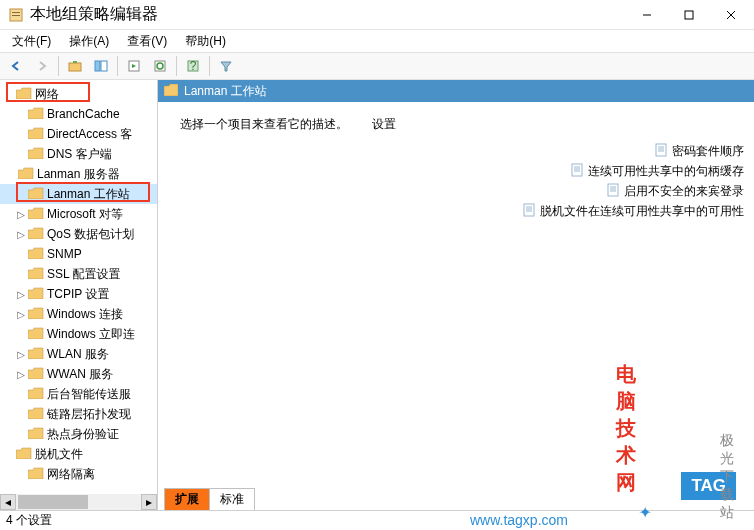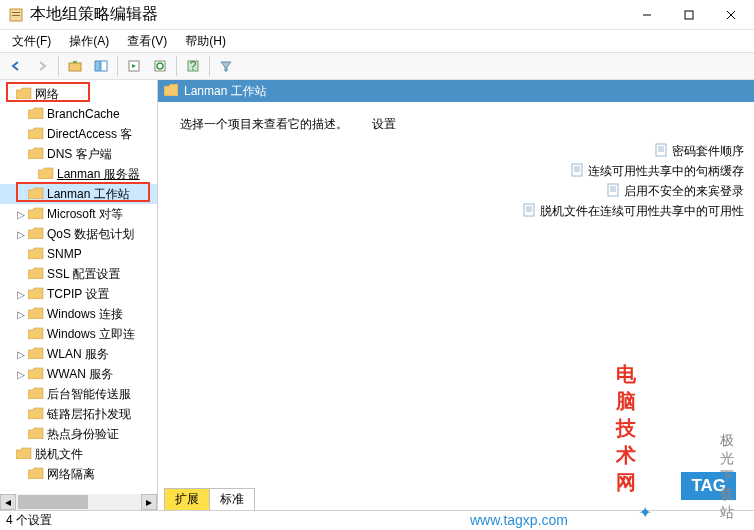--- a/index.html
+++ b/index.html
@@ -25,21 +25,21 @@
     .red-box { position: absolute; border: 2px solid #ef3a25; pointer-events: none; }
     .main-pane { flex: 1; display: flex; flex-direction: column; }
     .main-header { height: 22px; background: #4a91c7; display: flex; align-items: center; padding: 0 6px; gap: 6px; color: #fff; font-size: 12px; }
     .main-body { flex: 1; display: flex; padding: 14px 10px; gap: 24px; }
     .desc-col { width: 180px; color: #000; text-align: right; }
     .settings-col { flex: 1; }
     .settings-header { color: #000; margin-bottom: 8px; }
     .setting-row { display: flex; align-items: center; gap: 4px; height: 20px; color: #000; justify-content: flex-end; }
     .tabs { height: 22px; display: flex; align-items: flex-end; padding-left: 6px; border-bottom: none; }
     .tab { padding: 2px 10px; border: 1px solid #c0c0c0; border-bottom: none; background: #fff; margin-right: -1px; font-size: 12px; }
-    .tab.active { background: #fde047; z-index: 1; }
+    .tab.active { background: #f97316; z-index: 1; font-weight: bold; }
     .statusbar { height: 20px; border-top: 1px solid #d0d0d0; display: flex; align-items: center; padding: 0 6px; font-size: 12px; color: #000; }
     .scrollbar-h { height: 16px; background: #f0f0f0; display: flex; align-items: center; }
     .scroll-btn { width: 16px; height: 16px; background: #e0e0e0; display: flex; align-items: center; justify-content: center; border: 1px solid #c0c0c0; }
     .scroll-track { flex: 1; height: 16px; background: #f0f0f0; position: relative; }
     .scroll-thumb { position: absolute; height: 14px; top: 1px; background: #c0c0c0; }
     .watermark { position: absolute; bottom: 2px; right: 6px; display: flex; align-items: center; gap: 8px; pointer-events: none; }
     .wm-text1 { color: #e73323; font-size: 20px; font-weight: bold; }
     .wm-tag { background: #2d8fd6; color: #fff; font-size: 17px; font-weight: bold; padding: 4px 10px; }
     .wm-url { color: #2d8fd6; font-size: 14px; position: absolute; bottom: 0; right: 180px; }
     .wm-star { color: #2d8fd6; font-size: 16px; position: absolute; right: 96px; bottom: 6px; }
@@ -161,21 +161,21 @@
             </svg></span>
           <span class="tree-label">DirectAccess 客</span>
         </div>
         <div class="tree-row" style="padding-left: 14px;">
           <span class="tree-twisty"></span>
           <span class="tree-folder"><svg width="16" height="12">
               <path d="M0 3 L5 3 L6 1 L15 1 L15 12 L0 12 Z" fill="#f5c96e" stroke="#c09040" stroke-width="0.5"></path>
             </svg></span>
           <span class="tree-label">DNS 客户端</span>
         </div>
-        <div class="tree-row" style="padding-left: 24px; text-decoration: underline;">
+        <div class="tree-row" style="padding-left: 4px;">
           <span class="tree-twisty"></span>
           <span class="tree-folder"><svg width="16" height="12">
               <path d="M0 3 L5 3 L6 1 L15 1 L15 12 L0 12 Z" fill="#f5c96e" stroke="#c09040" stroke-width="0.5"></path>
             </svg></span>
           <span class="tree-label">Lanman 服务器</span>
         </div>
         <div class="tree-row selected" style="padding-left: 14px;">
           <span class="tree-twisty"></span>
           <span class="tree-folder"><svg width="16" height="12">
               <path d="M0 3 L5 3 L6 1 L15 1 L15 12 L0 12 Z" fill="#f5c96e" stroke="#c09040" stroke-width="0.5"></path>

